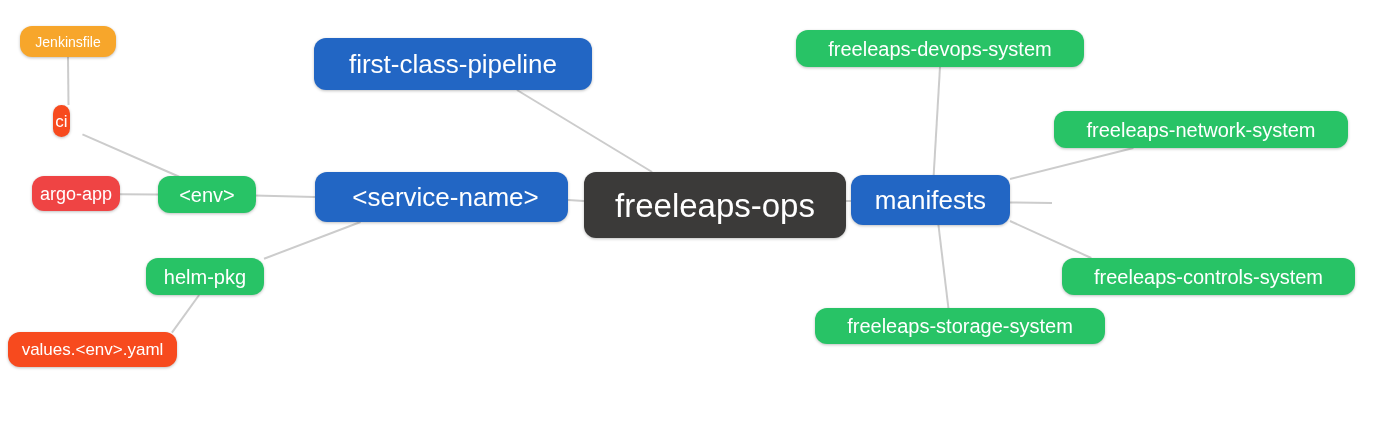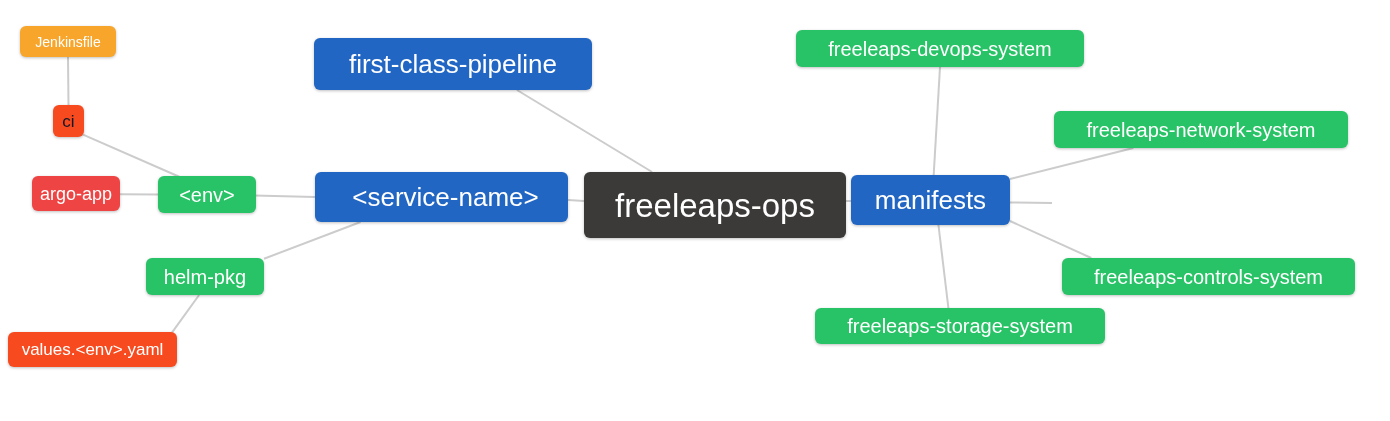--- a/index.html
+++ b/index.html
@@ -23,21 +23,21 @@
     height: 421px;
     z-index: 1;
   }
   .node {
     position: absolute;
     z-index: 2;
     display: flex;
     align-items: center;
     justify-content: center;
     color: #ffffff;
-    border-radius: 6px;
+    border-radius: 12px;
     box-shadow: 0 1px 3px rgba(0,0,0,0.25);
     white-space: nowrap;
     box-sizing: border-box;
     line-height: 1;
     letter-spacing: 0px;
     user-select: none;
   }
 </style>
 </head>
 <body>
@@ -56,21 +56,21 @@
       <line x1="933.6800000000001" y1="175" x2="940" y2="67" stroke="#cccccc" stroke-width="2"></line>
       <line x1="1010" y1="179" x2="1133.38" y2="148" stroke="#cccccc" stroke-width="2"></line>
       <line x1="1010" y1="202.5" x2="1052" y2="203.1" stroke="#cccccc" stroke-width="2"></line>
       <line x1="1010" y1="221" x2="1091.3" y2="258" stroke="#cccccc" stroke-width="2"></line>
       <line x1="938.45" y1="225" x2="948.4" y2="308" stroke="#cccccc" stroke-width="2"></line>
     </svg>
 
 <div class="node" style="left: 20px; top: 26px; width: 96px; height: 31px; background: rgb(247, 166, 43); color: rgb(255, 255, 255);">
       <span style="font-size: 14px;">Jenkinsfile</span>
     </div>
-    <div class="node" style="left: 53px; top: 105px; width: 31px; height: 32px; background: rgb(247, 74, 30); color: #0f172a;">
+    <div class="node" style="left: 53px; top: 105px; width: 17px; height: 32px; background: rgb(247, 74, 30); color: #ffffff;">
       <span style="font-size: 17px;">ci</span>
     </div>
     <div class="node" style="left: 32px; top: 176px; width: 88px; height: 35px; background: #ef4444; color: rgb(255, 255, 255);">
       <span style="font-size: 18px;">argo-app</span>
     </div>
     <div class="node" style="left: 158px; top: 176px; width: 98px; height: 37px; background: rgb(40, 195, 102); color: rgb(255, 255, 255);">
       <span style="font-size: 20px;">&lt;env&gt;</span>
     </div>
     <div class="node" style="left: 314px; top: 38px; width: 278px; height: 52px; background: rgb(34, 102, 196); color: rgb(255, 255, 255);">
       <span style="font-size: 26px;">first-class-pipeline</span>

